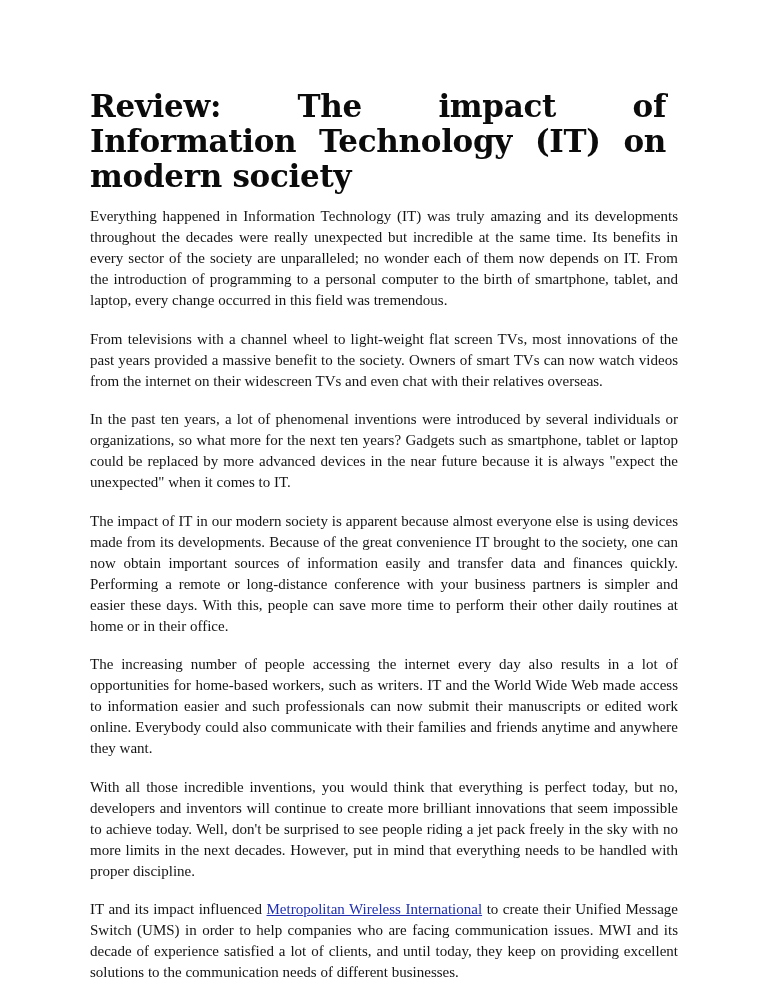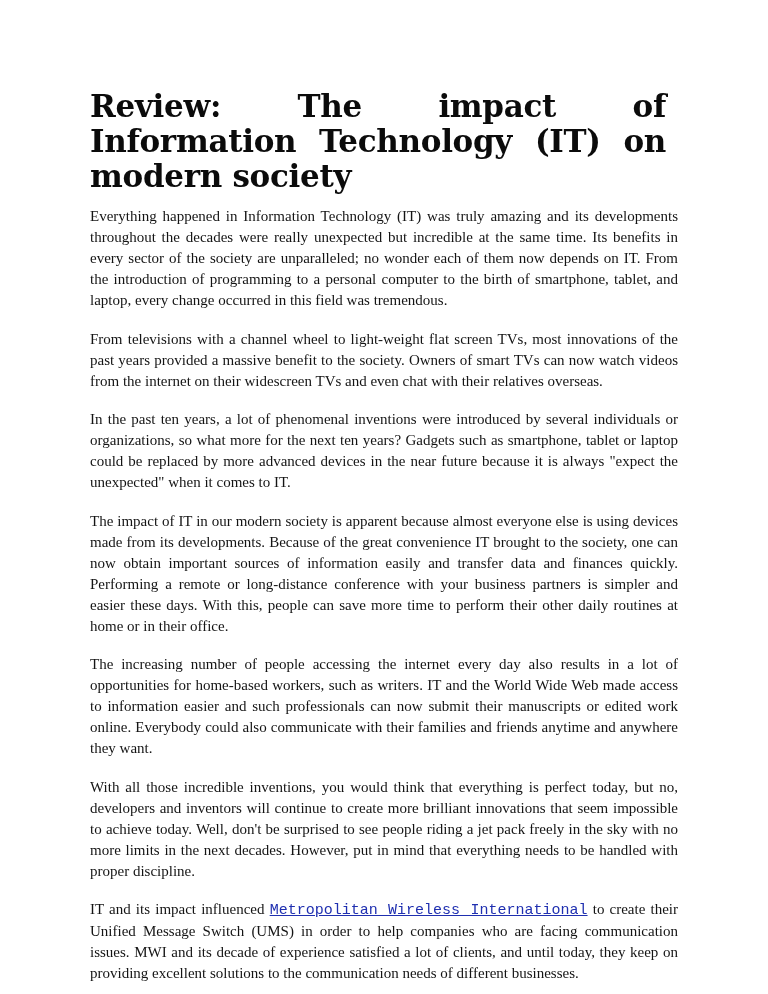--- a/index.html
+++ b/index.html
@@ -35,21 +35,20 @@
       font-family: "Liberation Serif", serif;
       font-size: 15px;
       line-height: 21px;
       text-align: justify;
       margin: 0 0 17.5px 0;
       color: #141414;
     }
     .link {
       color: #1f2fb0;
       text-decoration: underline;
-      font-family: Liberation Mono, monospace;
     }
   </style>
 </head>
 <body>
 
 <div class="page">
   <h1 class="title">Review: The impact of Information Technology (IT) on modern society</h1>
 
   <p class="para">Everything happened in Information Technology (IT) was truly amazing and its developments throughout the decades were really unexpected but incredible at the same time. Its benefits in every sector of the society are unparalleled; no wonder each of them now depends on IT. From the introduction of programming to a personal computer to the birth of smartphone, tablet, and laptop, every change occurred in this field was tremendous.</p>
   <p class="para">From televisions with a channel wheel to light-weight flat screen TVs, most innovations of the past years provided a massive benefit to the society. Owners of smart TVs can now watch videos from the internet on their widescreen TVs and even chat with their relatives overseas.</p>

